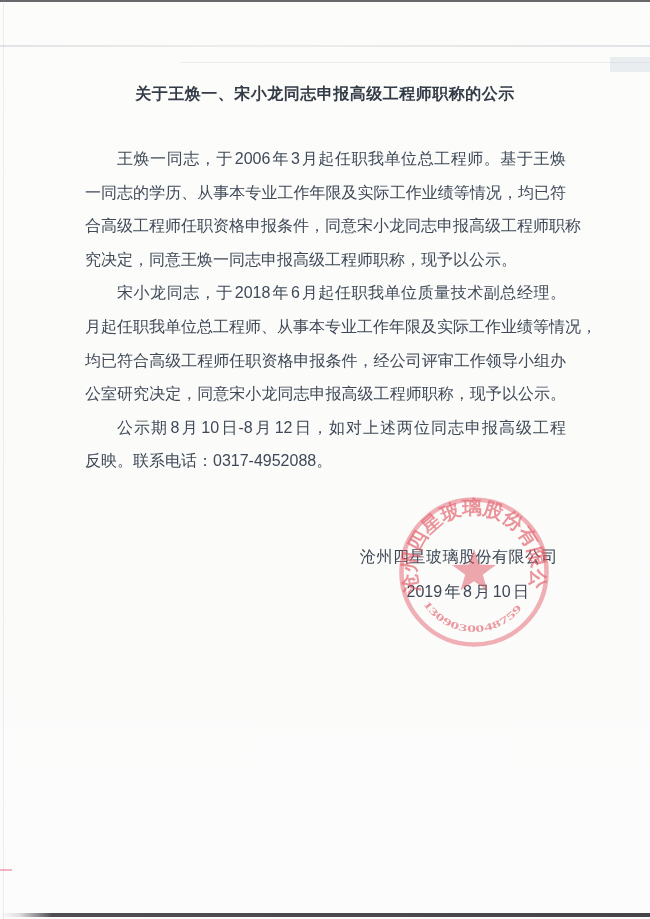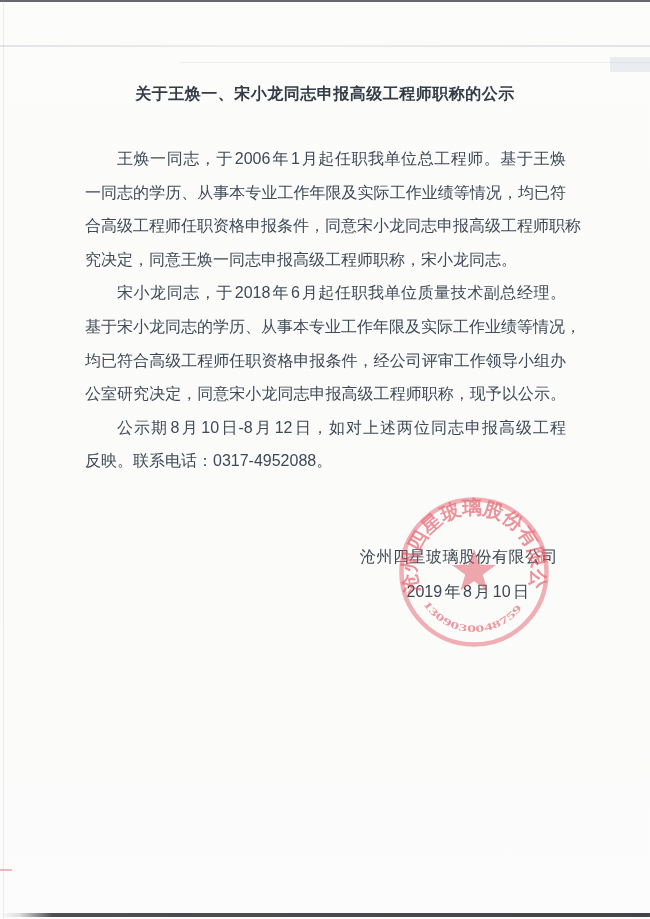--- a/index.html
+++ b/index.html
@@ -95,26 +95,26 @@
   <div class="scan-line-1"></div>
   <div class="scan-line-2"></div>
   <div class="scan-patch-tr"></div>
   <div class="scan-left-line"></div>
   <div class="scan-pink-dash"></div>
   <div class="scan-bottom-line"></div>
 
   <div class="doc-title">关于王焕一、宋小龙同志申报高级工程师职称的公示</div>
 
   <div class="doc-body">
-    <div class="line indent">王焕一同志，于 2006 年 1 月起任职我单位总工程师。基于王焕</div>
+    <div class="line indent">王焕一同志，于 2006 年 3 月起任职我单位总工程师。基于王焕</div>
     <div class="line">一同志的学历、从事本专业工作年限及实际工作业绩等情况，均已符</div>
     <div class="line">合高级工程师任职资格申报条件，同意宋小龙同志申报高级工程师职称</div>
-    <div class="line end">究决定，同意王焕一同志申报高级工程师职称，宋小龙同志。</div>
+    <div class="line end">究决定，同意王焕一同志申报高级工程师职称，现予以公示。</div>
     <div class="line indent">宋小龙同志，于 2018 年 6 月起任职我单位质量技术副总经理。</div>
-    <div class="line">基于宋小龙同志的学历、从事本专业工作年限及实际工作业绩等情况，</div>
+    <div class="line">月起任职我单位总工程师、从事本专业工作年限及实际工作业绩等情况，</div>
     <div class="line">均已符合高级工程师任职资格申报条件，经公司评审工作领导小组办</div>
     <div class="line">公室研究决定，同意宋小龙同志申报高级工程师职称，现予以公示。</div>
     <div class="line indent">公示期 8 月 10 日-8 月 12 日，如对上述两位同志申报高级工程</div>
     <div class="line end">反映。联系电话：0317-4952088。</div>
   </div>
 
   <div class="sig-company">沧州四星玻璃股份有限公司</div>
   <div class="sig-date">2019 年 8 月 10 日</div>
 
   <svg class="seal" width="170" height="170" viewBox="0 0 170 170">

